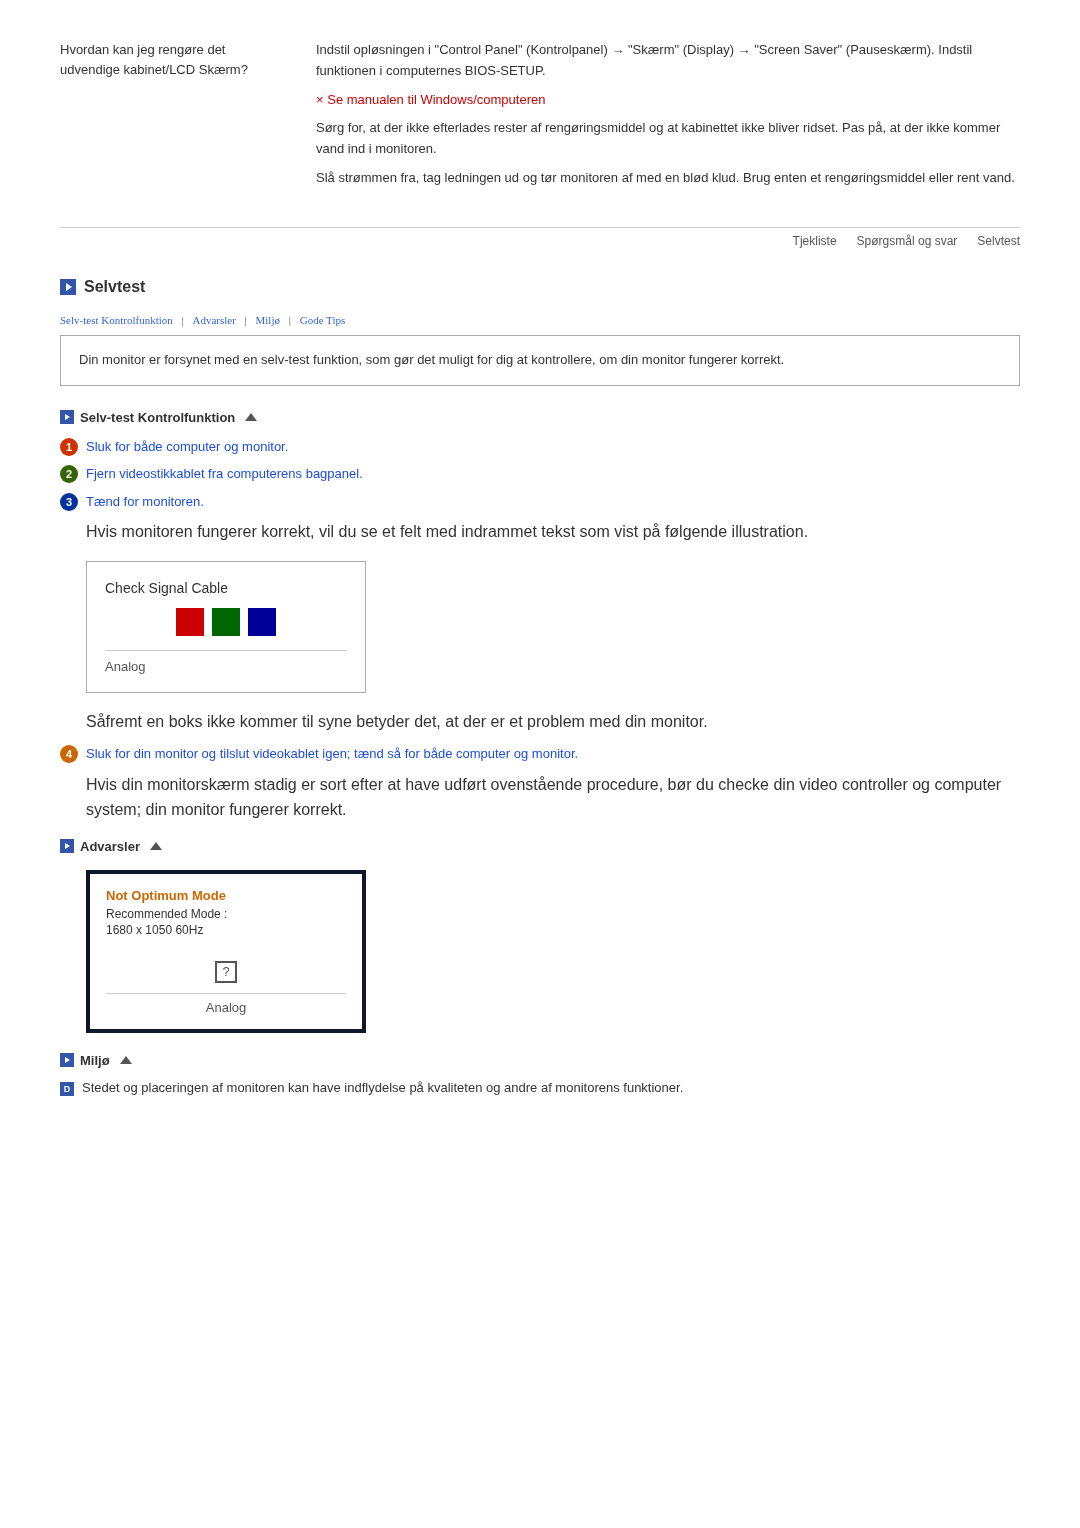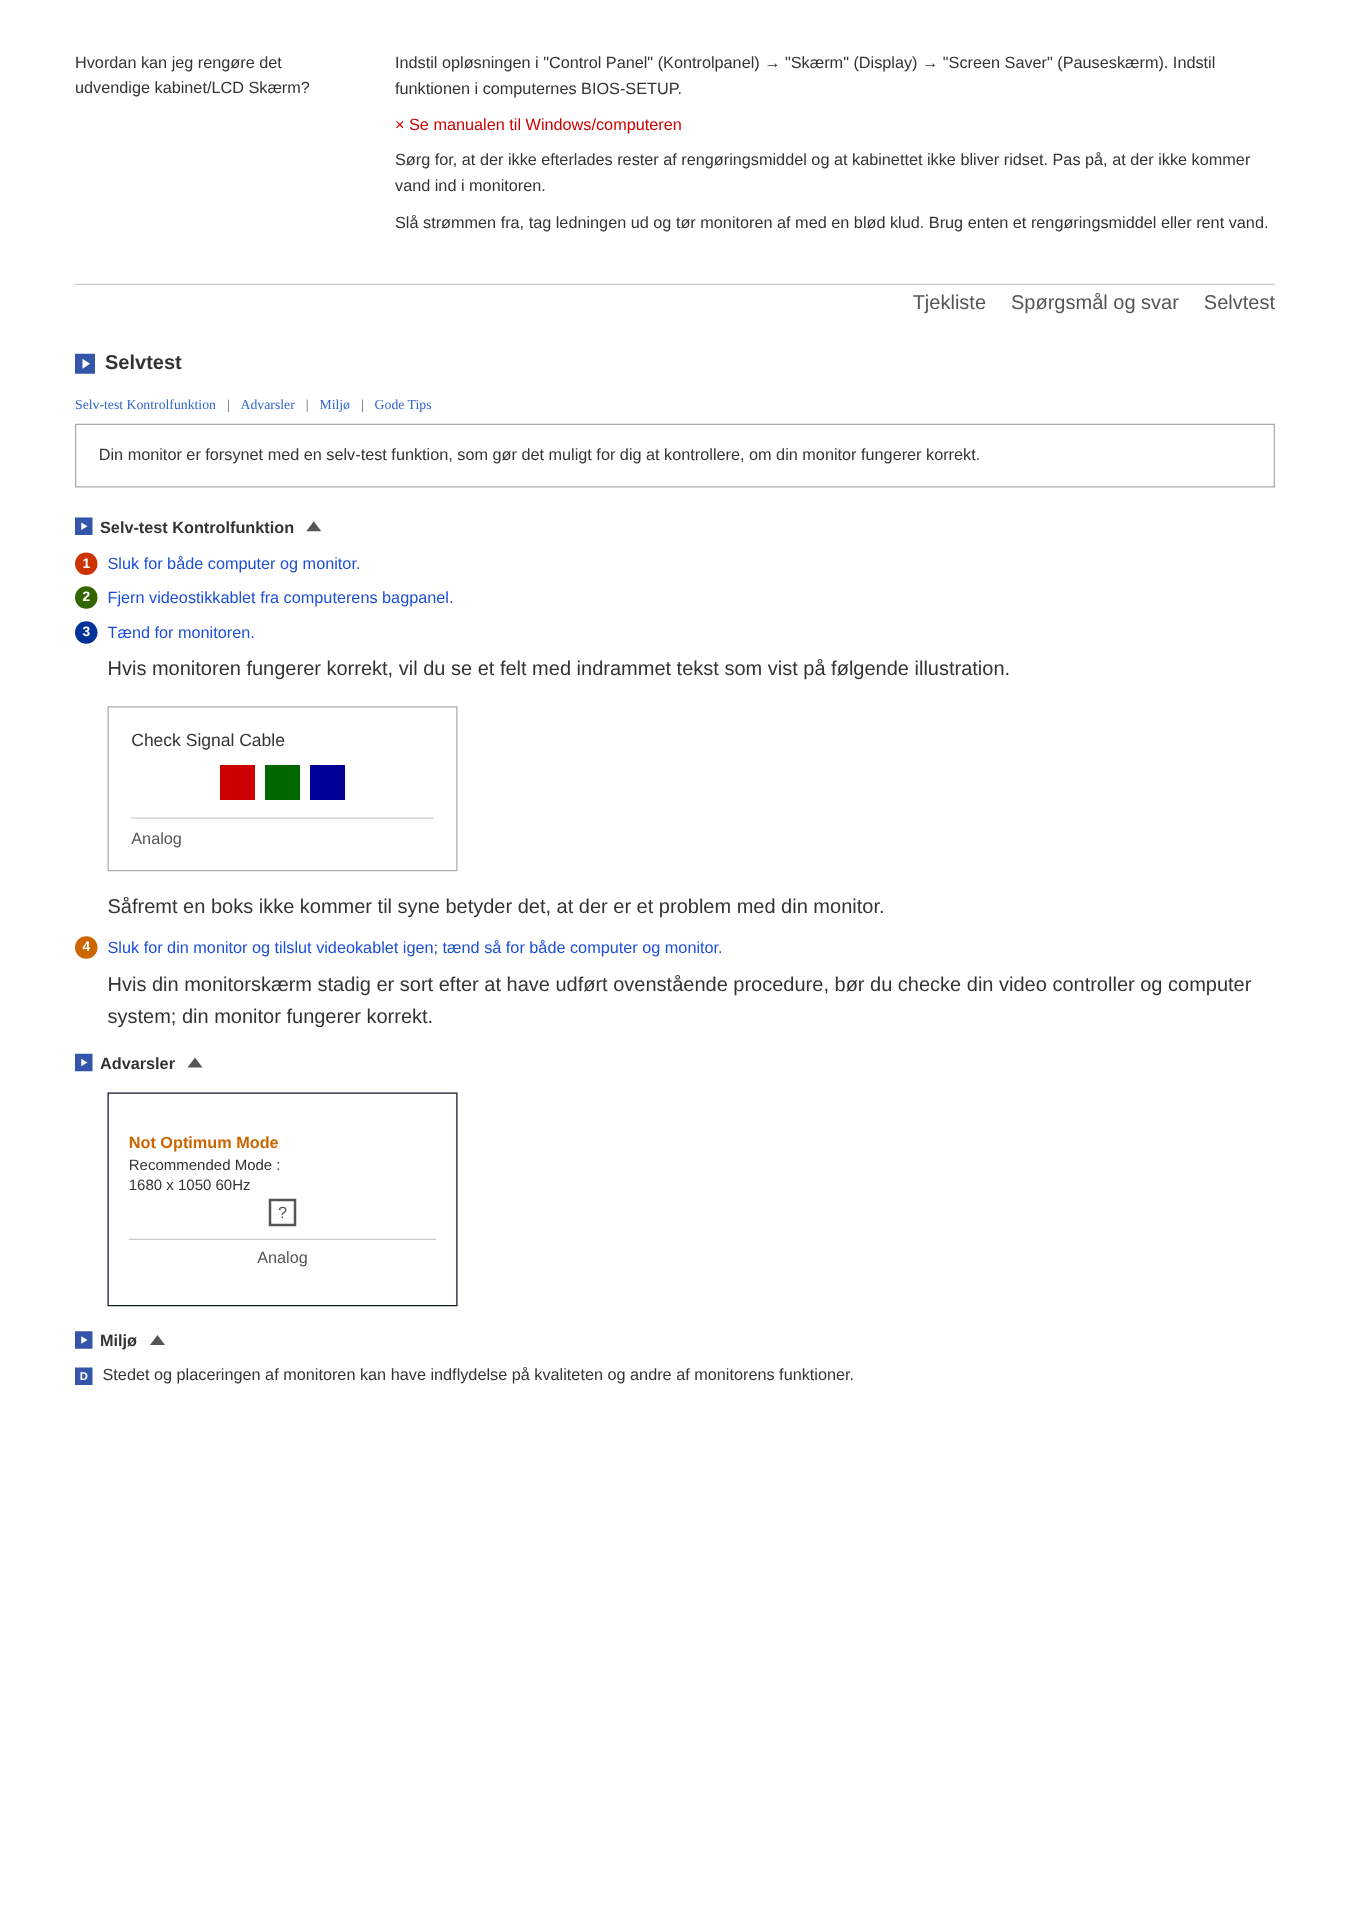--- a/index.html
+++ b/index.html
@@ -51,21 +51,21 @@
     
     .nav-tabs {
       display: flex;
       justify-content: flex-end;
       border-top: 1px solid #ccc;
       padding-top: 6px;
       margin-bottom: 30px;
       gap: 20px;
     }
     .nav-tab {
-      font-size: 16px;
+      font-size: 12px;
       color: #555;
       cursor: pointer;
       text-decoration: none;
     }
 
     
     .section-header {
       display: flex;
       align-items: center;
       margin-bottom: 18px;
@@ -219,41 +219,41 @@
     .signal-box-sub {
       font-size: 13px;
       color: #555;
       border-top: 1px solid #ccc;
       padding-top: 8px;
       margin-top: 4px;
     }
 
     
     .not-optimum-box {
-      border: 1px solid #0f172a;
+      border: 4px solid #0f172a;
       width: 280px;
-      padding: 31px 16px;
+      padding: 14px 16px;
       background: #fff;
       margin: 12px 0 12px 0;
     }
     .not-optimum-title {
       font-size: 13px;
       font-weight: bold;
       color: #cc6600;
       margin-bottom: 4px;
     }
     .not-optimum-rec {
       font-size: 12px;
       color: #333;
       margin-bottom: 2px;
     }
     .not-optimum-mode {
       font-size: 12px;
       color: #333;
-      margin-bottom: 4px;
+      margin-bottom: 24px;
     }
     .not-optimum-question {
       width: 22px;
       height: 22px;
       border: 2px solid #555;
       display: flex;
       align-items: center;
       justify-content: center;
       font-size: 13px;
       color: #555;

